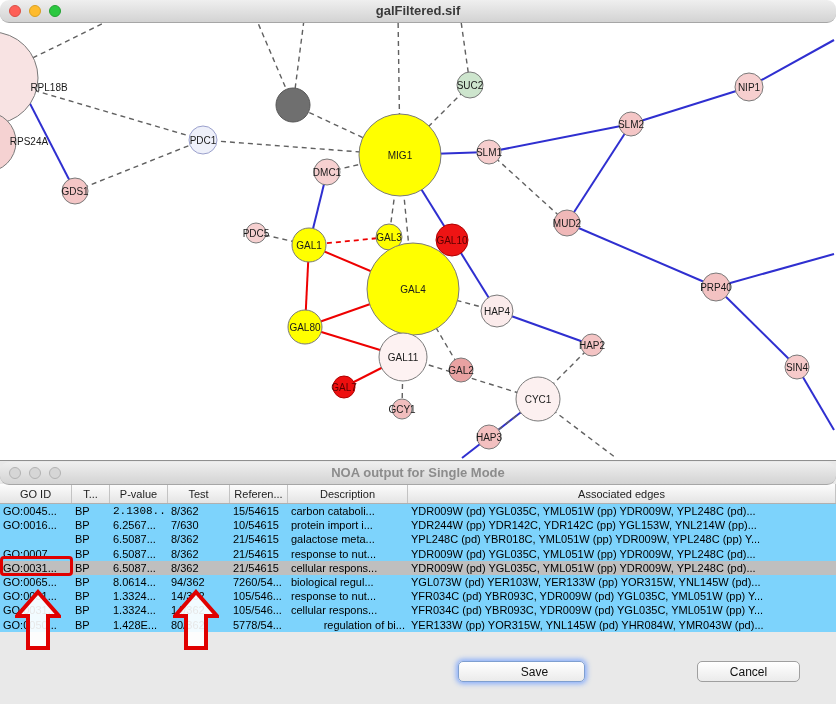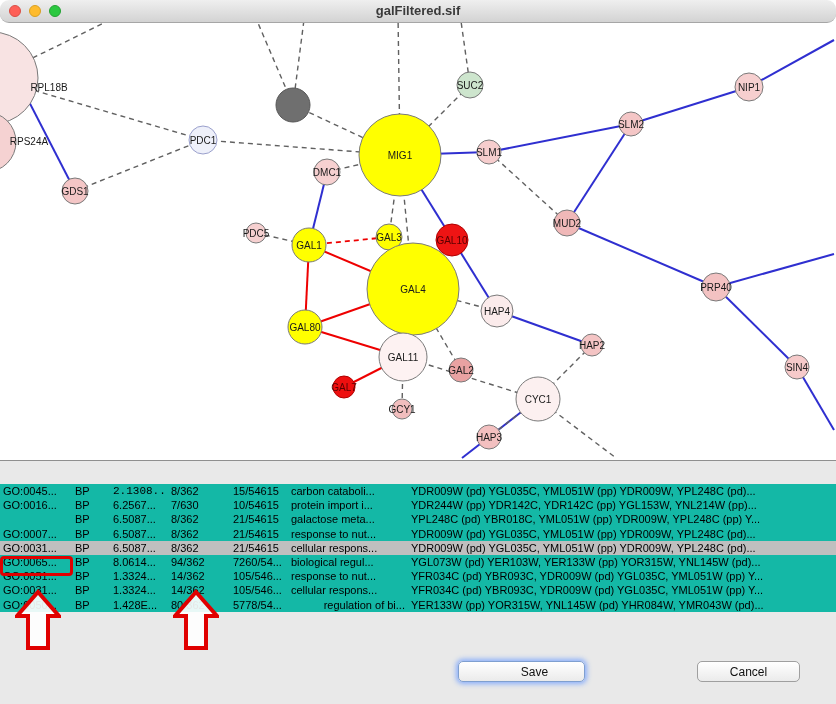--- a/index.html
+++ b/index.html
@@ -20,21 +20,21 @@
   .title.inactive{color:#8c8c8c;}
 
   
   svg.net{position:absolute;left:0;top:0;z-index:1;}
   svg.net text{font-family:"Liberation Sans",sans-serif;}
 
   
   .table{position:absolute;left:0;right:0;top:22px;z-index:2;}
   .thead{display:flex;height:19px;background:linear-gradient(#fdfdfd,#e4e4e4);border-bottom:1px solid #b0b0b0;}
   .th{box-sizing:border-box;border-right:1px solid #c3c3c3;font-size:11px;color:#1d1d1d;display:flex;align-items:center;justify-content:center;white-space:nowrap;overflow:hidden;}
-  .tr{display:flex;height:14.2px;background:#14b8a6;}
+  .tr{display:flex;height:14.2px;background:#7dd3fc;}
   .tr.selected{background:#bfbfbf;}
   .td{box-sizing:border-box;padding:0 3px;font-size:11px;line-height:14.2px;color:#000;white-space:nowrap;overflow:hidden;}
 
   
   .btn{position:absolute;height:21px;border-radius:5px;background:linear-gradient(#ffffff,#ebebeb);border:1px solid #9f9f9f;font-size:12px;color:#111;display:flex;align-items:center;justify-content:center;cursor:default;box-sizing:border-box;}
   .btn.focused{box-shadow:0 0 5px 2px rgba(115,160,255,0.8);border-color:#7f9fd0;}
   #save-btn{left:458px;top:199px;width:127px;padding-left:26px;}
   #cancel-btn{left:697px;top:199px;width:103px;}
 
   
@@ -156,22 +156,39 @@
       <div class="traffic">
         <span class="light red"></span>
         <span class="light yellow"></span>
         <span class="light green"></span>
       </div>
       <div class="title">galFiltered.sif</div>
     </div>
   </div>
 
   <div class="window-bottom">
+    <div class="titlebar">
+      <div class="traffic">
+        <span class="light gray"></span>
+        <span class="light gray"></span>
+        <span class="light gray"></span>
+      </div>
+      <div class="title inactive">NOA output for Single Mode</div>
+    </div>
 
     <div class="table">
+      <div class="thead" id="thead">
+          <div class="th" style="width: 72px;">GO ID</div>
+          <div class="th" style="width: 38px;">T...</div>
+          <div class="th" style="width: 58px;">P-value</div>
+          <div class="th" style="width: 62px;">Test</div>
+          <div class="th" style="width: 58px;">Referen...</div>
+          <div class="th" style="width: 120px;">Description</div>
+          <div class="th" style="width: 428px;">Associated edges</div>
+        </div>
       <div id="tbody">
           <div class="tr">
             <div class="td" style="width: 72px;">GO:0045...</div>
             <div class="td" style="width: 38px;">BP</div>
             <div class="td" style="width: 58px; font-family: Liberation Mono, monospace;">2.1308...</div>
             <div class="td" style="width: 62px;">8/362</div>
             <div class="td" style="width: 58px;">15/54615</div>
             <div class="td" style="width: 120px;">carbon cataboli...</div>
             <div class="td" style="width: 428px;">YDR009W (pd) YGL035C, YML051W (pp) YDR009W, YPL248C (pd)...</div>
           </div>

